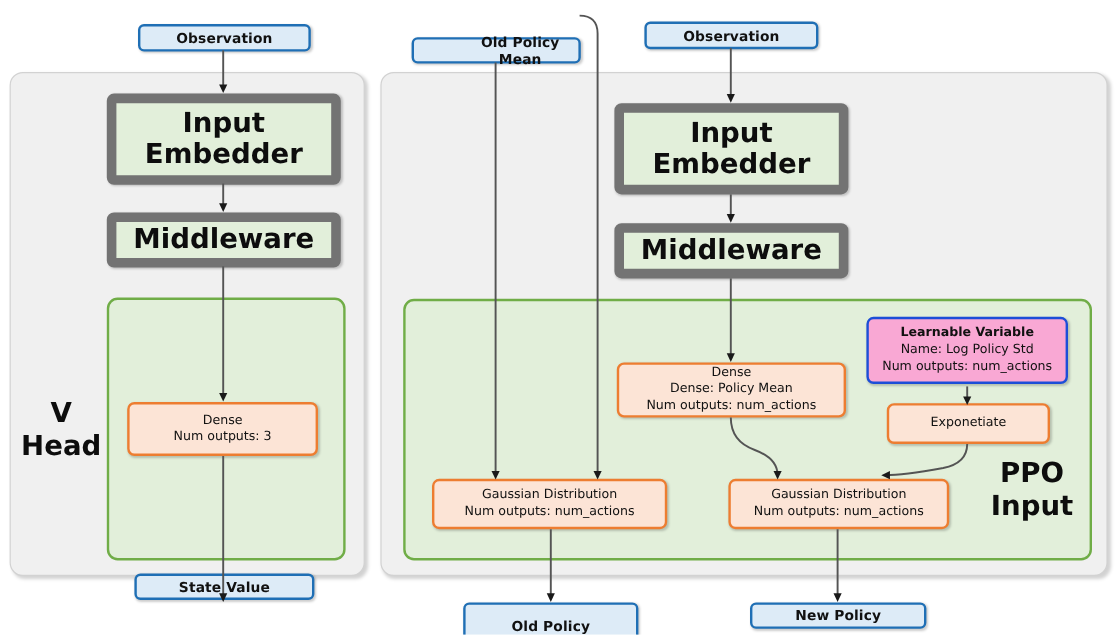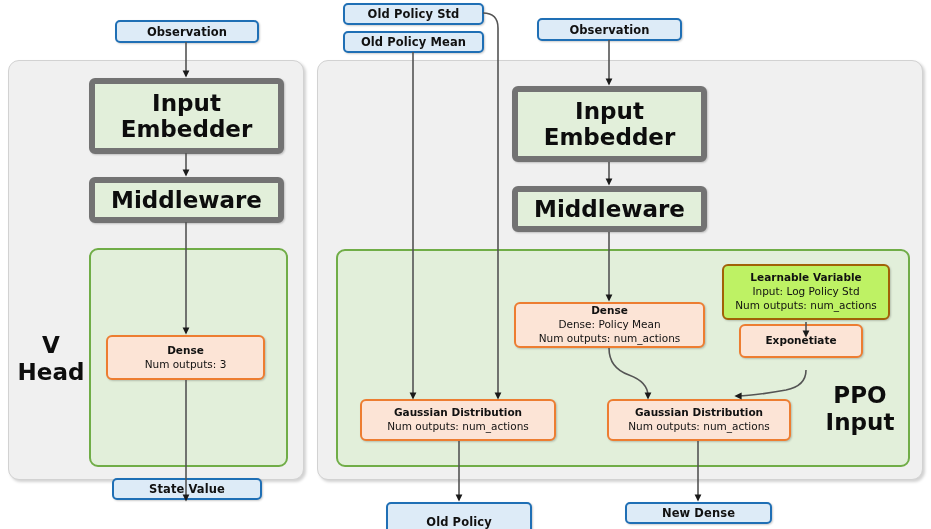--- a/index.html
+++ b/index.html
@@ -61,42 +61,42 @@
     border-radius:5px;
     color:#111111;
     font-size:11.5px;
     font-weight:bold;
     letter-spacing:0.1px;
   }
 
   
   .node.module{
     background:#e2efda;
-    border:6px solid #737373;
+    border:8px solid #737373;
     border-radius:6px;
     color:#0d0d0d;
     font-size:23px;
     font-weight:bold;
   }
 
   
   .node.op{
     background:#fce4d6;
     border:2px solid #ed7d31;
     border-radius:6px;
     color:#111111;
     font-size:10.5px;
     line-height:1.32;
   }
-  .node.op .ttl{font-weight:bold;}
+  .node.op .ttl{font-weight:normal;}
 
   
   .node.variable{
-    background:#bef264;
-    border:2px solid #a16207;
+    background:#f9a8d4;
+    border:2px solid #1d4ed8;
     border-radius:6px;
     color:#111111;
     font-size:10.5px;
     line-height:1.32;
   }
   .node.variable .ttl{font-weight:bold;}
 
   
   .group-caption{
     position:absolute;
@@ -155,25 +155,22 @@
 
   <div class="group-caption" style="left:14px; top:332px; width:74px;">V
 Head</div>
   <div class="group-caption" style="left:820px; top:382px; width:80px;">PPO
 Input</div>
 
   <div class="node io" style="left:115px; top:20px; width:144px; height:23px;">
     <span>Observation</span>
   </div>
 
-  <div class="node io" style="left:343px; top:3px; width:141px; height:22px;">
-    <span>Old Policy Std</span>
-  </div>
-
-  <div class="node io" style="left:343px; top:31px; width:141px; height:22px;">
+
+  <div class="node io" style="left:343px; top:31px; width:141px; height:22px;padding-left:40px;">
     <span>Old Policy Mean</span>
   </div>
 
   <div class="node io" style="left:537px; top:18px; width:145px; height:23px;">
     <span>Observation</span>
   </div>
 
   <div class="node module" style="left:89px; top:78px; width:195px; height:76px;">
     <span>Input Embedder</span>
   </div>
@@ -196,25 +193,25 @@
   </div>
 
   <div class="node op" style="left:514px; top:302px; width:191px; height:46px;">
     <span class="ttl">Dense</span>
     <span>Dense: Policy Mean</span>
     <span>Num outputs: num_actions</span>
   </div>
 
   <div class="node variable" style="left:722px; top:264px; width:168px; height:56px;">
     <span class="ttl">Learnable Variable</span>
-    <span>Input: Log Policy Std</span>
-    <span>Num outputs: num_actions</span>
-  </div>
-
-  <div class="node op" style="left:739px; top:324px; width:124px; height:34px;">
+    <span>Name: Log Policy Std</span>
+    <span>Num outputs: num_actions</span>
+  </div>
+
+  <div class="node op" style="left:739px; top:336px; width:136px; height:34px;">
     <span class="ttl">Exponetiate</span>
   </div>
 
   <div class="node op" style="left:360px; top:399px; width:196px; height:42px;">
     <span class="ttl">Gaussian Distribution</span>
     <span>Num outputs: num_actions</span>
   </div>
 
   <div class="node op" style="left:607px; top:399px; width:184px; height:42px;">
     <span class="ttl">Gaussian Distribution</span>
@@ -223,16 +220,16 @@
 
   <div class="node io" style="left:112px; top:478px; width:150px; height:22px;">
     <span>State Value</span>
   </div>
 
   <div class="node io" style="left:386px; top:502px; width:146px; height:40px;">
     <span>Old Policy</span>
   </div>
 
   <div class="node io" style="left:625px; top:502px; width:147px; height:22px;">
-    <span>New Dense</span>
+    <span>New Policy</span>
   </div>
 
 </div>
 
 </body></html>

